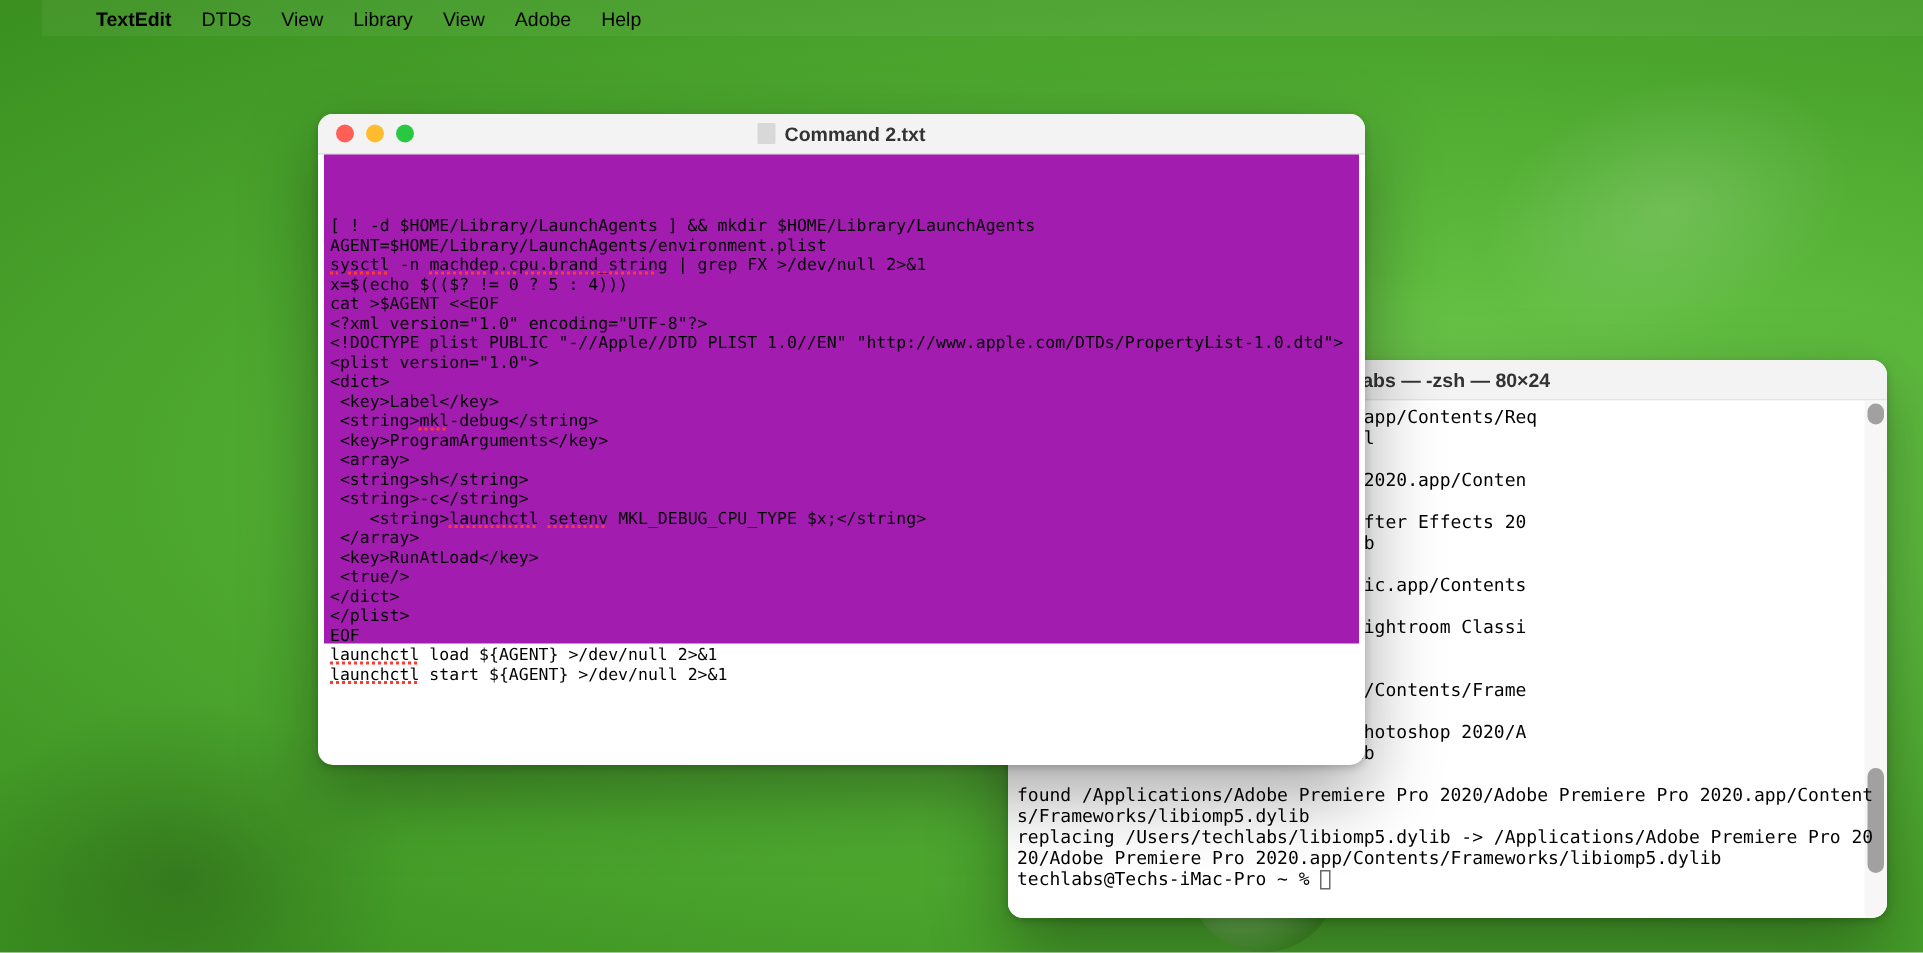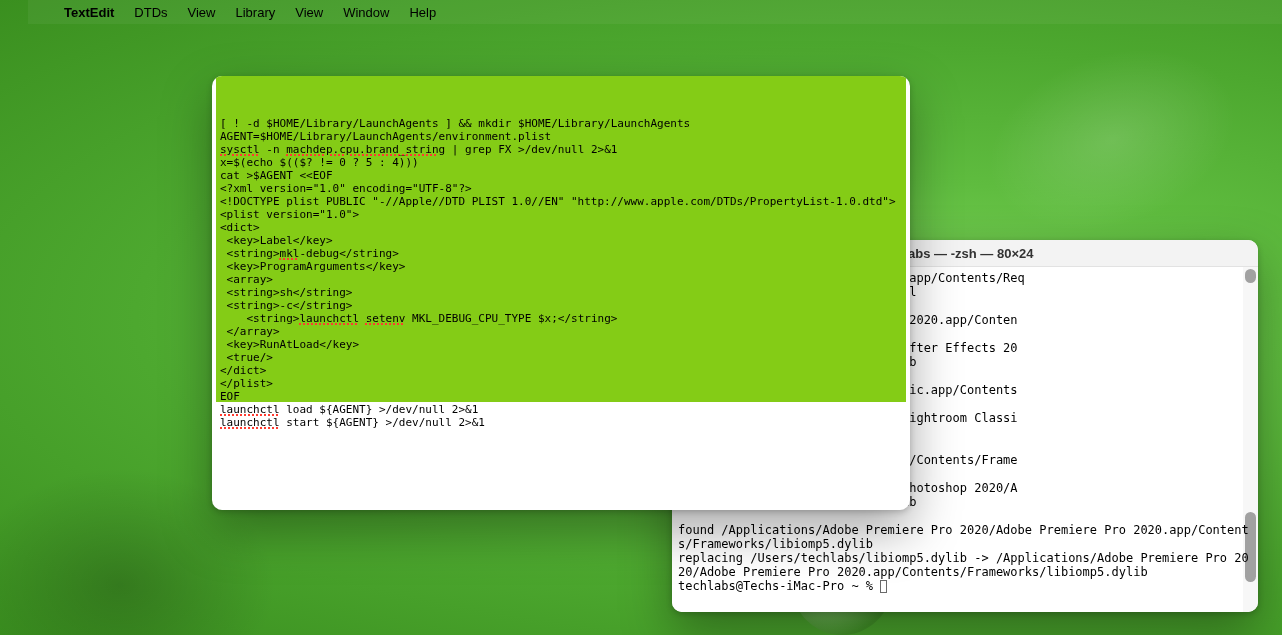--- a/index.html
+++ b/index.html
@@ -122,21 +122,21 @@
       position: relative;
     }
     .title-text {
       font-size: 13px;
       font-weight: 600;
       color: #333;
     }
     .textedit-content {
       flex: 1;
       margin: 0 4px 4px 4px;
-      background: #84cc16;
+      background: #a21caf;
       padding: 2px 4px;
       font-family: "Menlo", "Monaco", monospace;
       font-size: 11px;
       line-height: 13px;
       color: #000;
       white-space: pre;
       overflow: hidden;
       position: relative;
     }
     .textedit-white {
@@ -227,21 +227,21 @@
 <div class="bg-leaf-2"></div>
 <div class="bg-drop"></div>
 
 <div class="menubar">
   <span class="apple"></span>
   <span class="app-name menu-item">TextEdit</span>
   <span class="menu-item">DTDs</span>
   <span class="menu-item">View</span>
   <span class="menu-item">Library</span>
   <span class="menu-item">View</span>
-  <span class="menu-item">Window</span>
+  <span class="menu-item">Adobe</span>
   <span class="menu-item">Help</span>
 </div>
 
 <div class="terminal-window">
   <div class="terminal-titlebar">
     <span class="title-text">hlabs — -zsh — 80×24</span>
   </div>
   <div class="terminal-content" id="terminal-content"><div>lstrator 2020/Adobe Illustrator.app/Contents/Req
 odel.aip/Contents/MacOS/TextModel
 
@@ -263,17 +263,28 @@
 found /Applications/Adobe Premiere Pro 2020/Adobe Premiere Pro 2020.app/Contents/Frameworks/libiomp5.dylib
 replacing /Users/techlabs/libiomp5.dylib -&gt; /Applications/Adobe Premiere Pro 2020/Adobe Premiere Pro 2020.app/Contents/Frameworks/libiomp5.dylib
 </div><div><span>techlabs@Techs-iMac-Pro ~ % </span><span class="cursor-block"></span></div></div>
   <div class="terminal-scrollbar">
     <div class="terminal-thumb top"></div>
     <div class="terminal-thumb bot"></div>
   </div>
 </div>
 
 <div class="textedit-window">
+  <div class="titlebar">
+    <div class="traffic-lights">
+      <div class="traffic-light tl-close"></div>
+      <div class="traffic-light tl-min"></div>
+      <div class="traffic-light tl-zoom"></div>
+    </div>
+    <div class="titlebar-center">
+      <div class="doc-icon"></div>
+      <span class="title-text">Command 2.txt</span>
+    </div>
+  </div>
   <div class="textedit-content">
     <div class="textedit-white"></div>
     <div class="textedit-body" id="textedit-body"><div>[ ! -d $HOME/Library/LaunchAgents ] &amp;&amp; mkdir $HOME/Library/LaunchAgents</div><div>AGENT=$HOME/Library/LaunchAgents/environment.plist</div><div><span class="spell">sysctl</span> -n <span class="spell">machdep.cpu.brand_string</span> | grep FX &gt;/dev/null 2&gt;&amp;1</div><div>x=$(echo $(($? != 0 ? 5 : 4)))</div><div>cat &gt;$AGENT &lt;&lt;EOF</div><div>&lt;?xml version="1.0" encoding="UTF-8"?&gt;</div><div>&lt;!DOCTYPE plist PUBLIC "-//Apple//DTD PLIST 1.0//EN" "http://www.apple.com/DTDs/PropertyList-1.0.dtd"&gt;</div><div>&lt;plist version="1.0"&gt;</div><div>&lt;dict&gt;</div><div> &lt;key&gt;Label&lt;/key&gt;</div><div> &lt;string&gt;<span class="spell">mkl</span>-debug&lt;/string&gt;</div><div> &lt;key&gt;ProgramArguments&lt;/key&gt;</div><div> &lt;array&gt;</div><div> &lt;string&gt;sh&lt;/string&gt;</div><div> &lt;string&gt;-c&lt;/string&gt;</div><div>    &lt;string&gt;<span class="spell">launchctl</span> <span class="spell">setenv</span> MKL_DEBUG_CPU_TYPE $x;&lt;/string&gt;</div><div> &lt;/array&gt;</div><div> &lt;key&gt;RunAtLoad&lt;/key&gt;</div><div> &lt;true/&gt;</div><div>&lt;/dict&gt;</div><div>&lt;/plist&gt;</div><div>EOF</div><div><span class="spell">launchctl</span> load ${AGENT} &gt;/dev/null 2&gt;&amp;1</div><div><span class="spell">launchctl</span> start ${AGENT} &gt;/dev/null 2&gt;&amp;1</div></div>
   </div>
 </div>
 
 </body></html>

